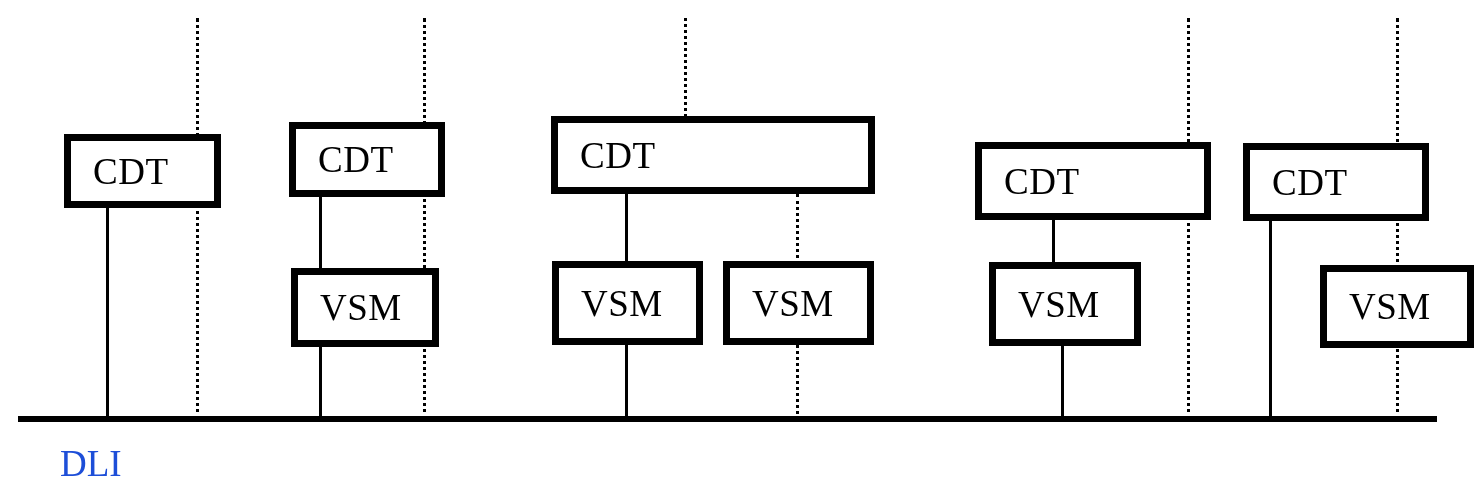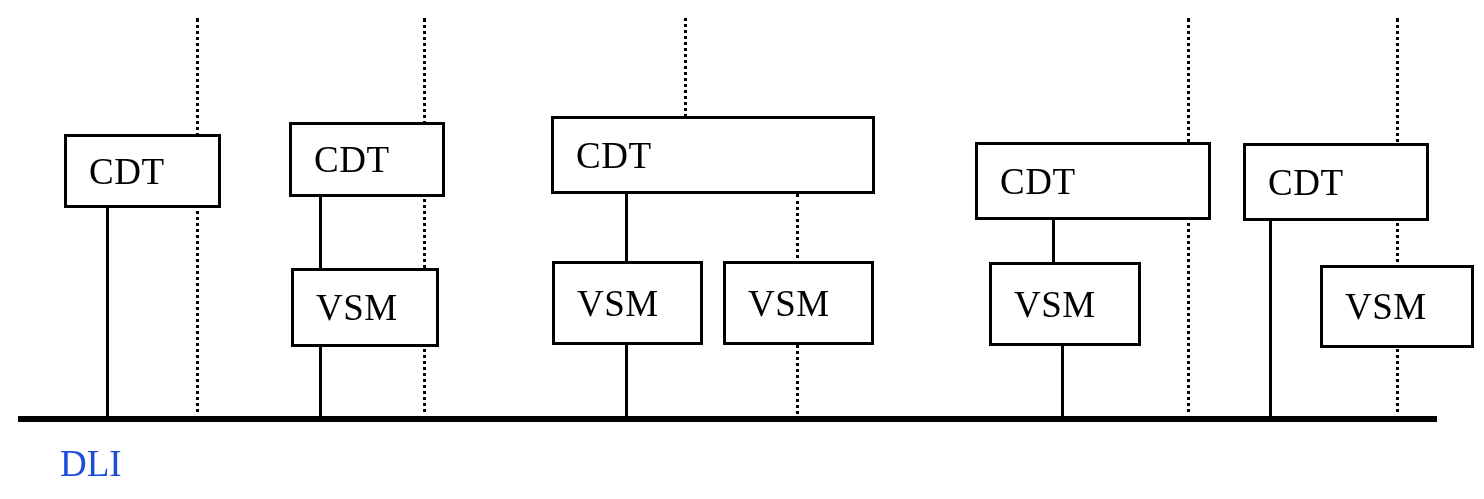--- a/index.html
+++ b/index.html
@@ -27,21 +27,21 @@
   
   .stem {
     position: absolute;
     background: #000000;
     z-index: 2;
   }
   
   .node-box {
     position: absolute;
     box-sizing: border-box;
-    border: 3px solid #d946ef;
+    border: 7px solid #d946ef;
     background: #ffffff;
     z-index: 3;
     display: flex;
     align-items: center;
   }
   .node-label {
     font-size: 37px;
     line-height: 1;
     color: #000000;
     white-space: nowrap;

